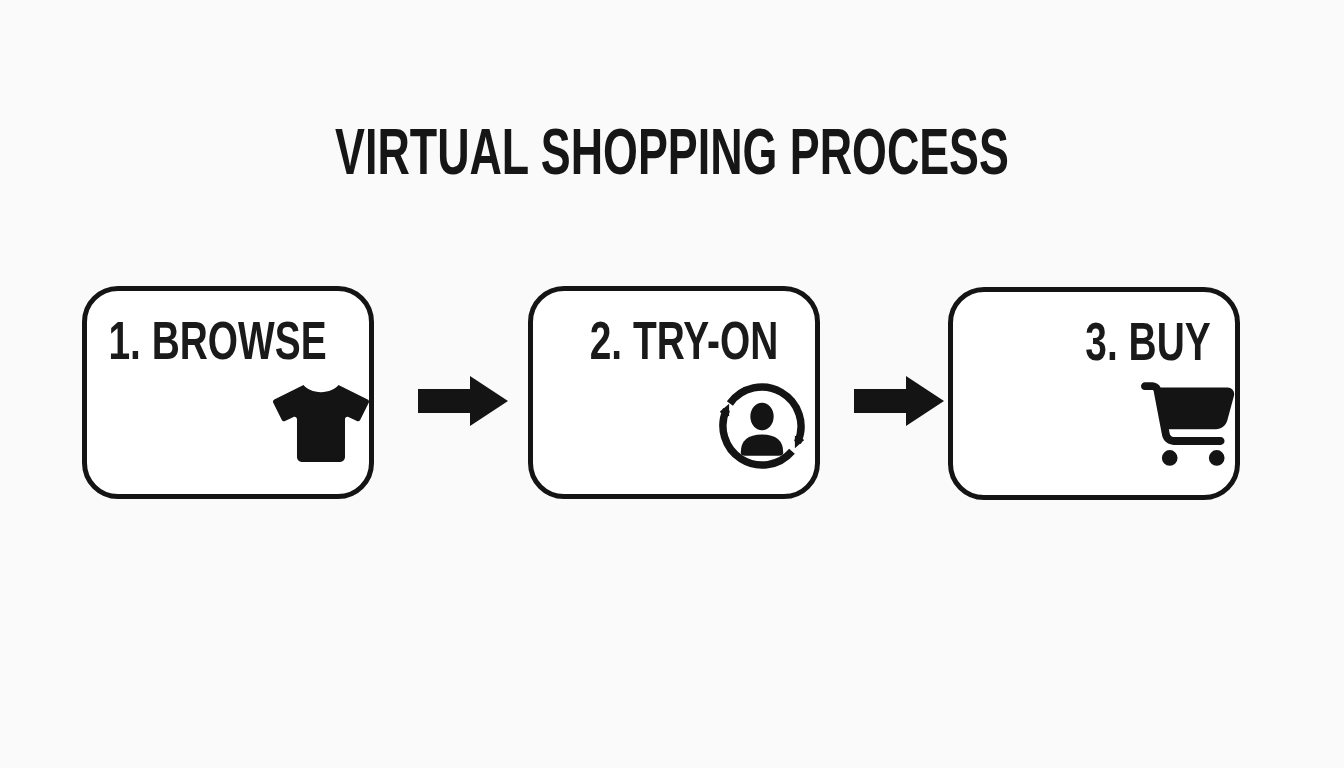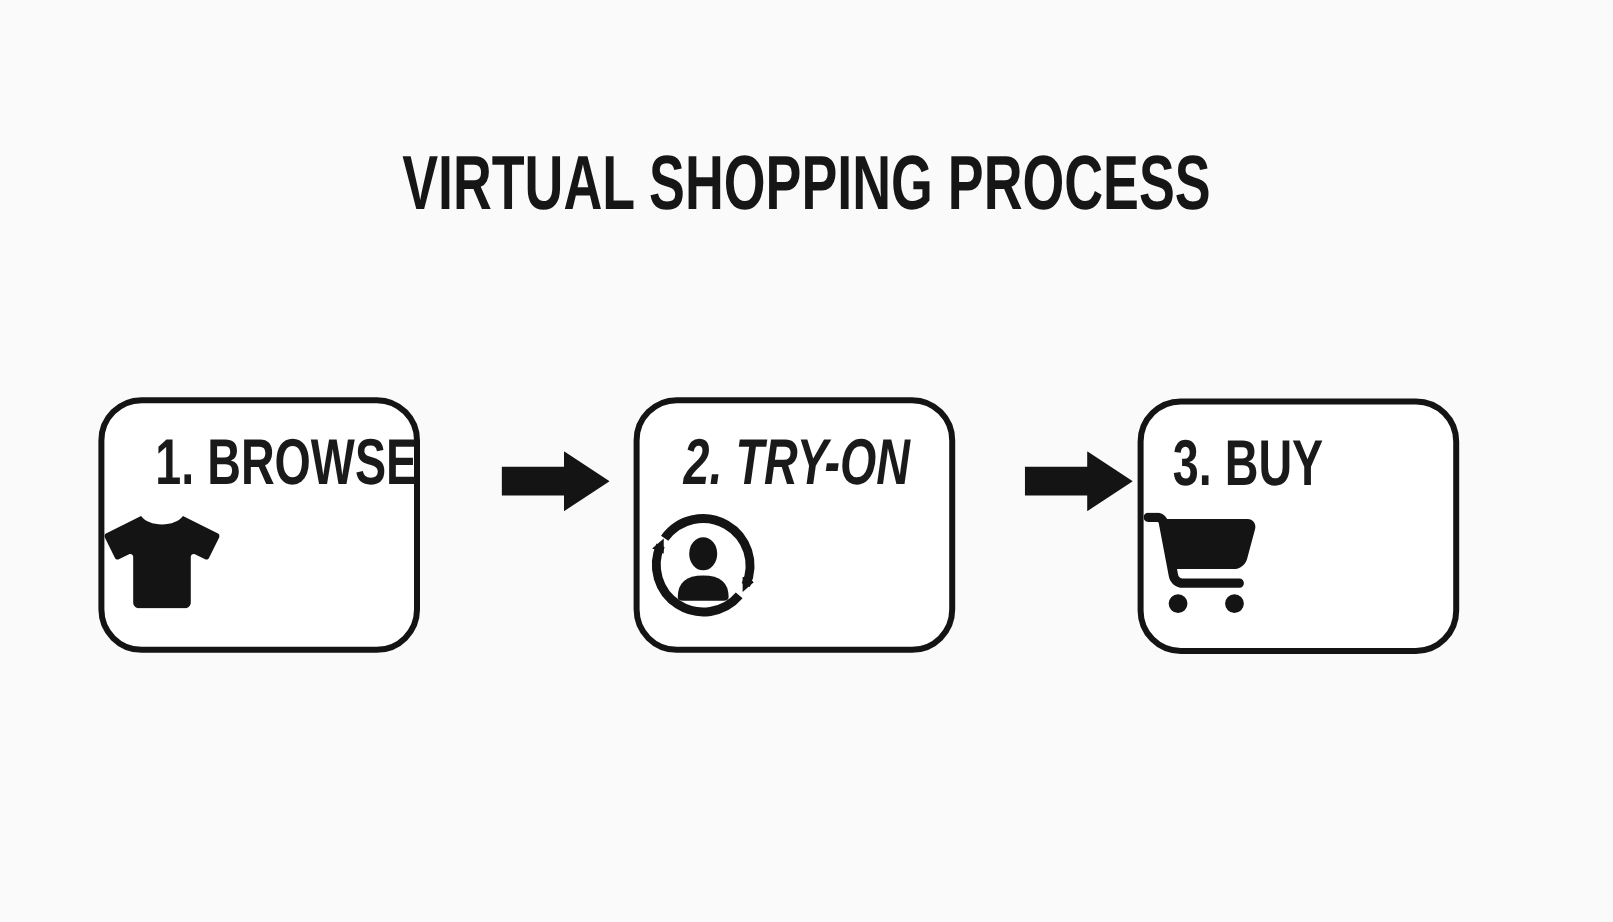--- a/index.html
+++ b/index.html
@@ -16,32 +16,31 @@
     text-align: center;
     font-size: 64px; line-height: 64px;
     font-weight: bold;
     color: #161616;
     transform: scaleX(0.70);
     transform-origin: center center;
     white-space: nowrap;
   }
   .step-box {
     position: absolute;
-    width: 268px; height: 213px;
+    width: 292px; height: 213px;
     background: #ffffff;
     border: 5px solid #141414;
     border-radius: 36px;
     box-sizing: border-box;
     display: flex;
     flex-direction: column;
-    align-items: flex-start;
-    margin-top: 45px;
+    align-items: flex-end;
   }
   .step-box.s1 { left: 82px;  top: 286px; }
-  .step-box.s2 { left: 528px; top: 286px; font-style: italic; }
+  .step-box.s2 { left: 528px; top: 286px; }
   .step-box.s3 { left: 948px; top: 287px; }
   .step-label {
     margin-top: 22px;
     font-size: 54px; line-height: 54px;
     font-weight: bold;
     color: #1a1a1a;
     transform: scaleX(0.72);
     transform-origin: center center;
     white-space: nowrap;
   }

